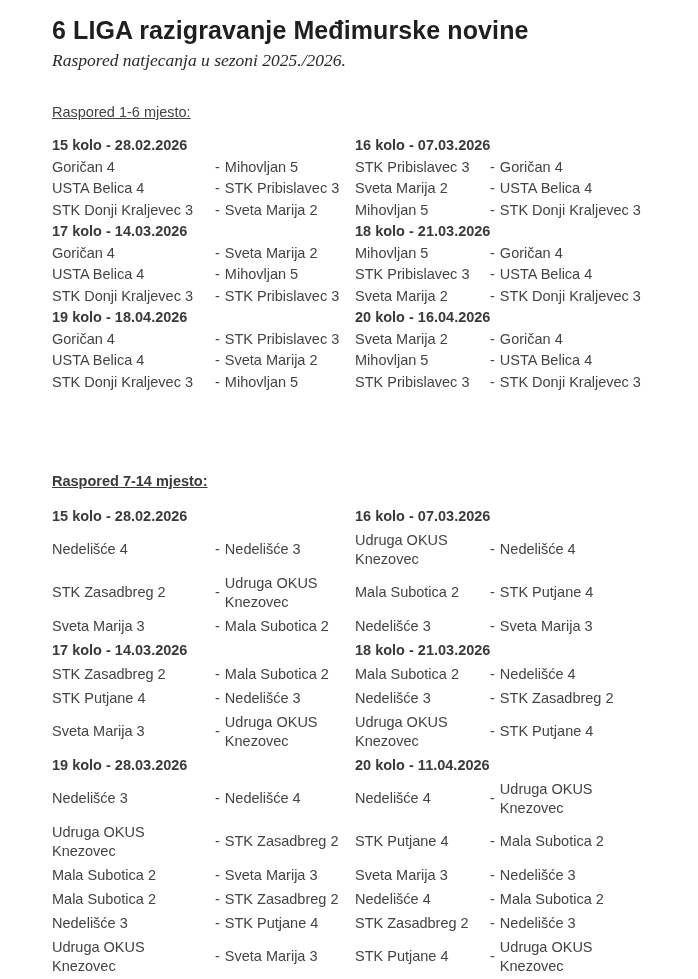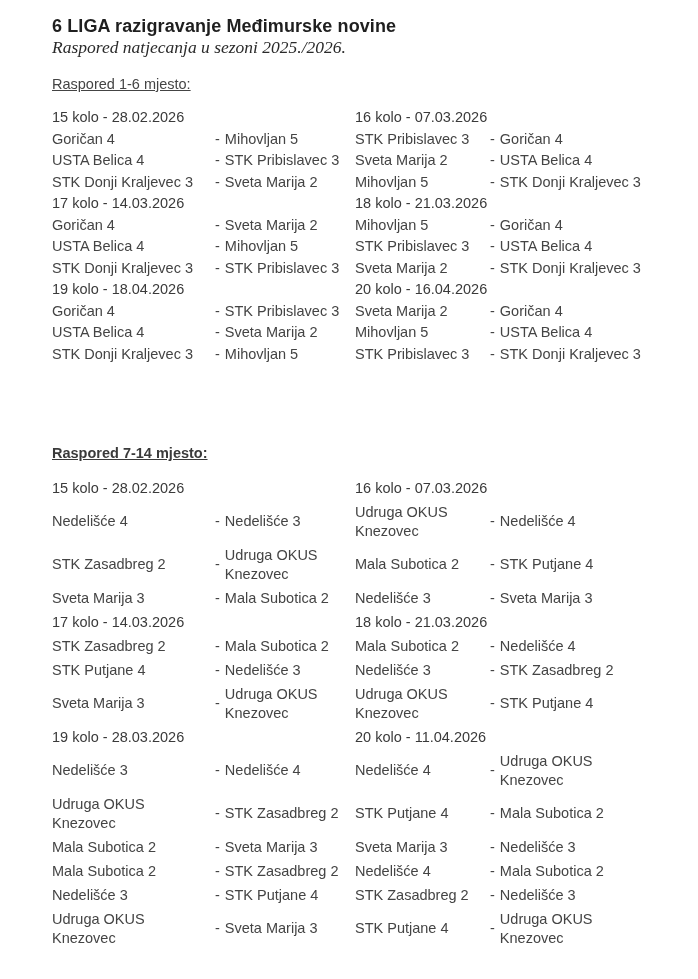--- a/index.html
+++ b/index.html
@@ -12,31 +12,32 @@
   html, body { background: var(--background); }
   body {
     width: 698px;
     height: 979px;
     padding: 16px 36px 20px 52px;
     font-family: "Liberation Sans", "DejaVu Sans", sans-serif;
     color: var(--body-text);
     overflow: hidden;
   }
   h1.doc-title {
-    font-size: 18px;
+    font-size: 25px;
     font-weight: 700;
     color: var(--title-text);
     letter-spacing: 0.1px;
+    margin-bottom: 5px;
   }
   p.doc-subtitle {
     font-family: "Liberation Serif", "DejaVu Serif", serif;
     font-style: italic;
     font-size: 17.5px;
     color: #2a2a2a;
-    margin-bottom: 18px;
+    margin-bottom: 33px;
   }
   p.section-label {
     font-size: 14.5px;
     color: var(--body-text);
     margin-bottom: 15px;
     text-decoration: underline;
   }
   p.section-label.bold {
     font-weight: 700;
     color: var(--header-text);
@@ -49,21 +50,21 @@
     width: 610px;
   }
   table.schedule td {
     vertical-align: middle;
     font-size: 14.5px;
     line-height: 21.5px;
     color: var(--body-text);
     padding: 0;
   }
   table.schedule td.round-header {
-    font-weight: 400;
+    font-weight: 700;
     color: var(--header-text);
   }
   table.schedule.loose td {
     line-height: 19px;
     padding: 2.5px 0;
   }
   .away-wrap {
     display: flex;
     align-items: center;
     gap: 5px;

